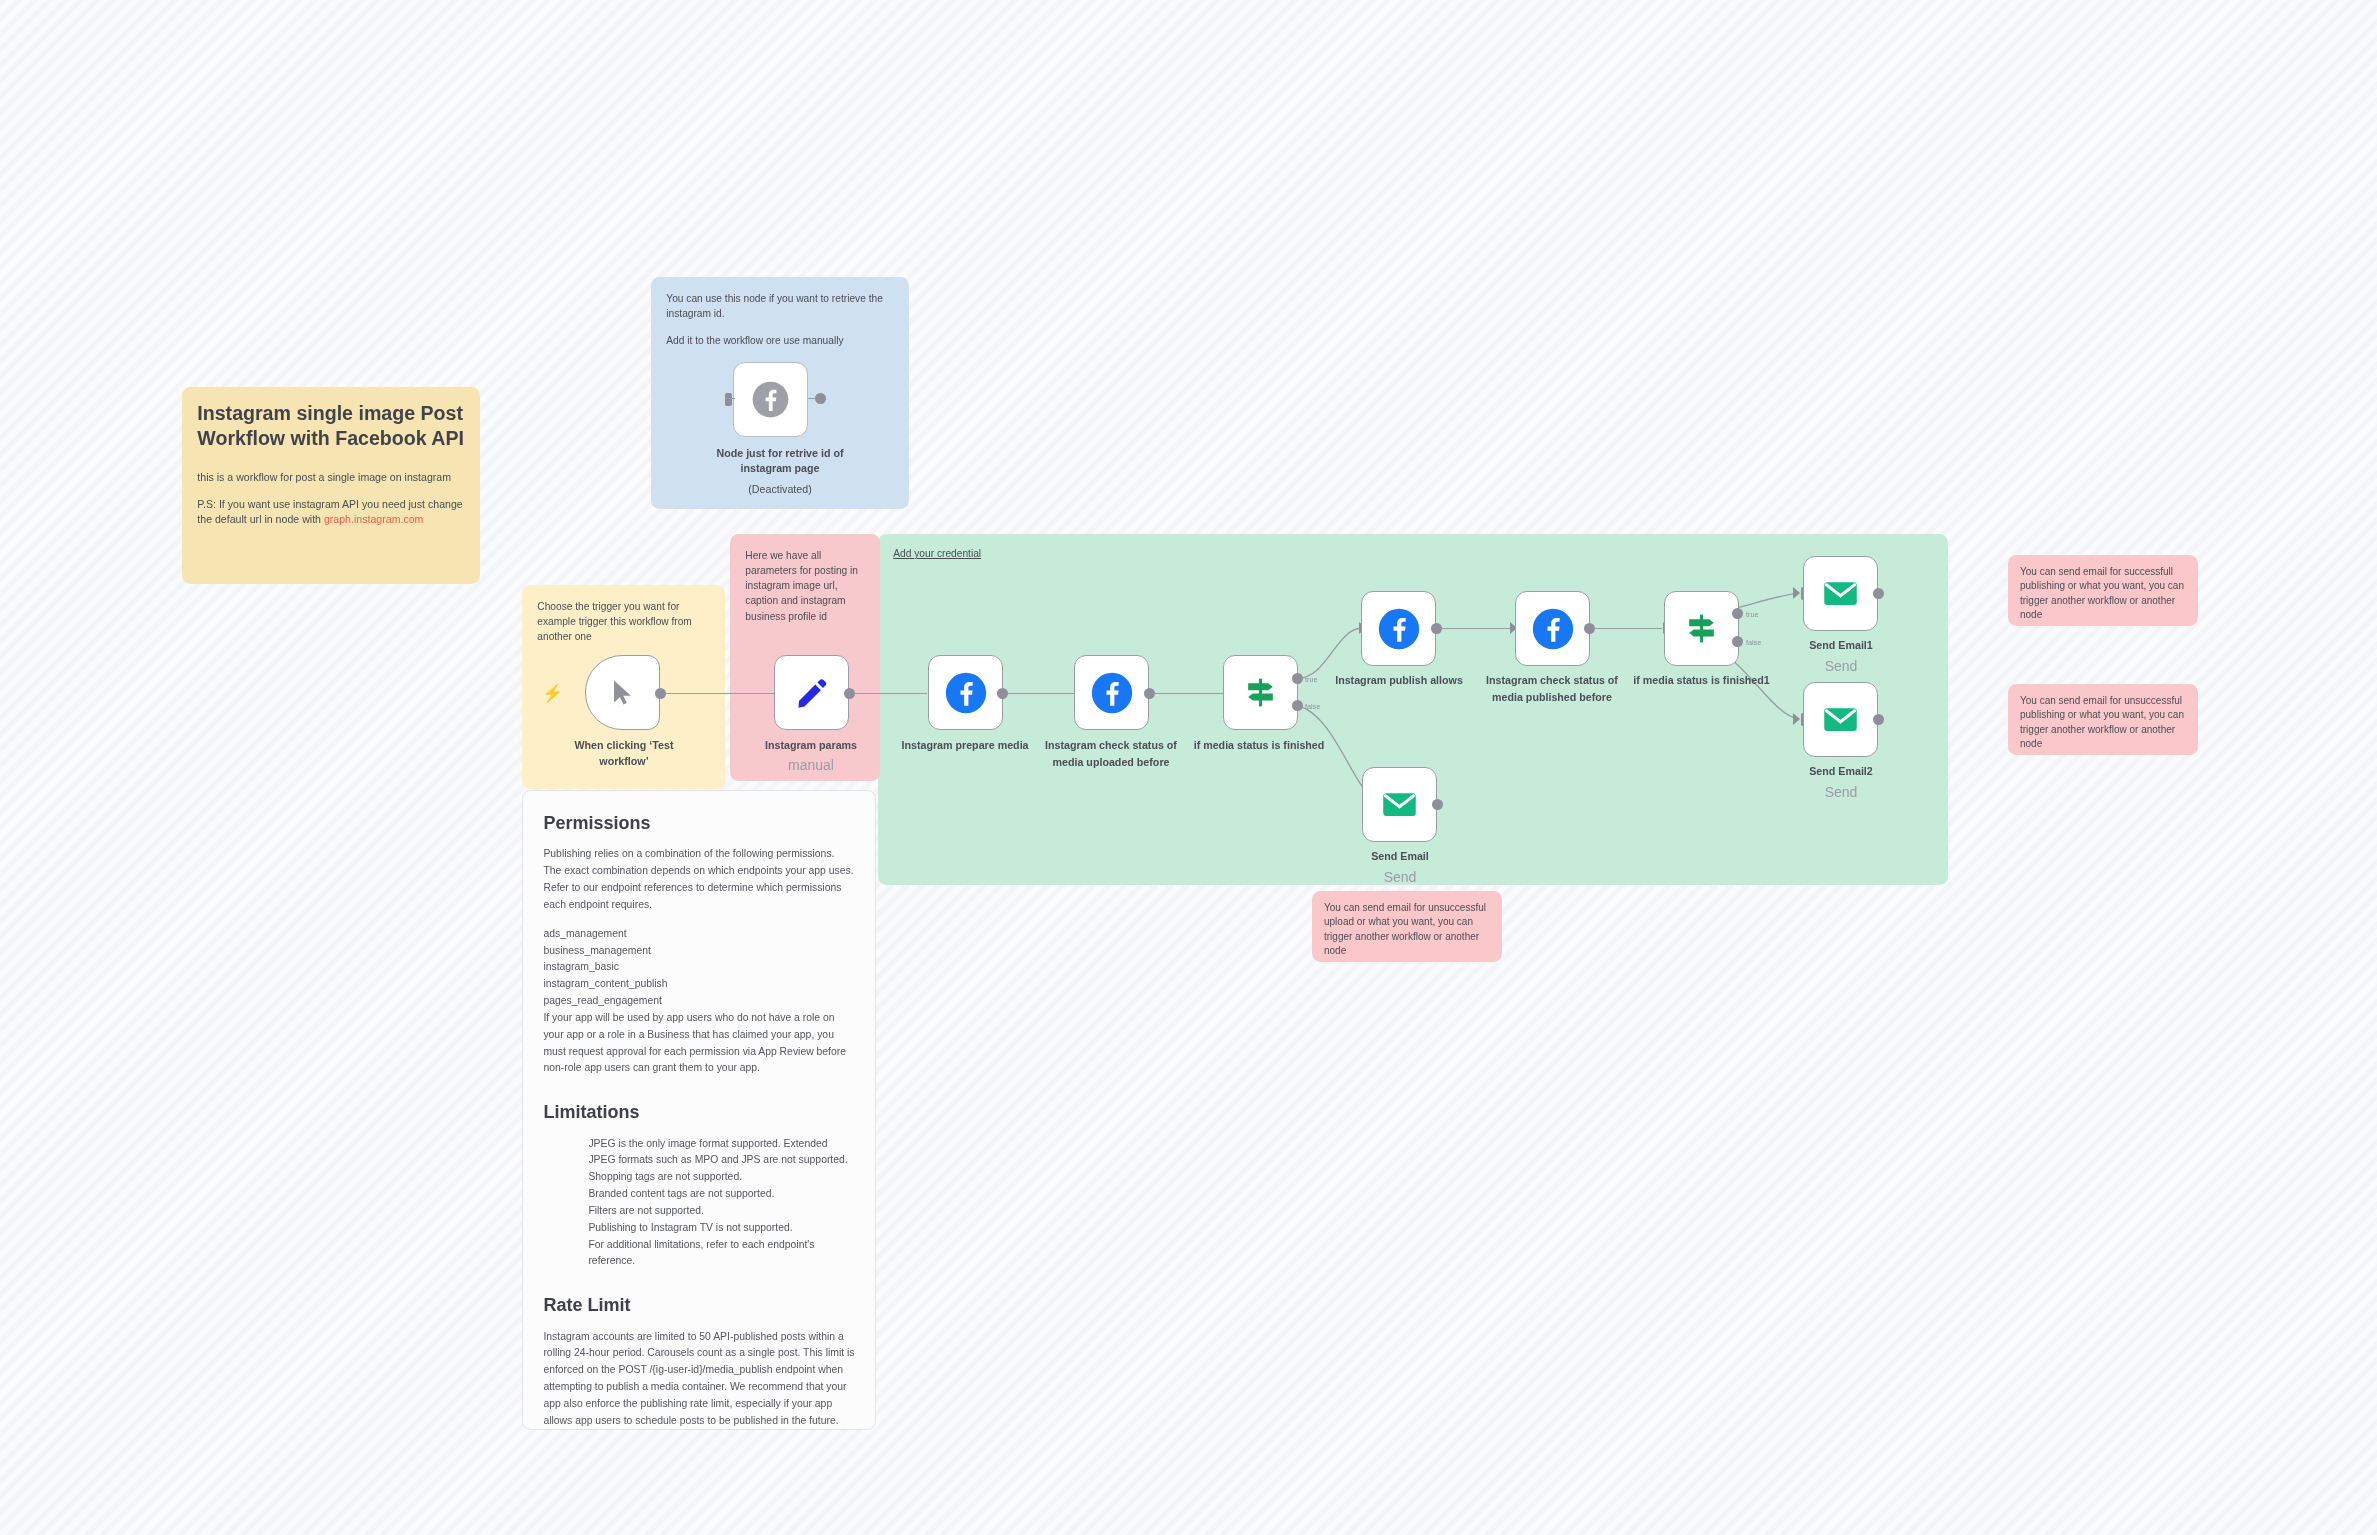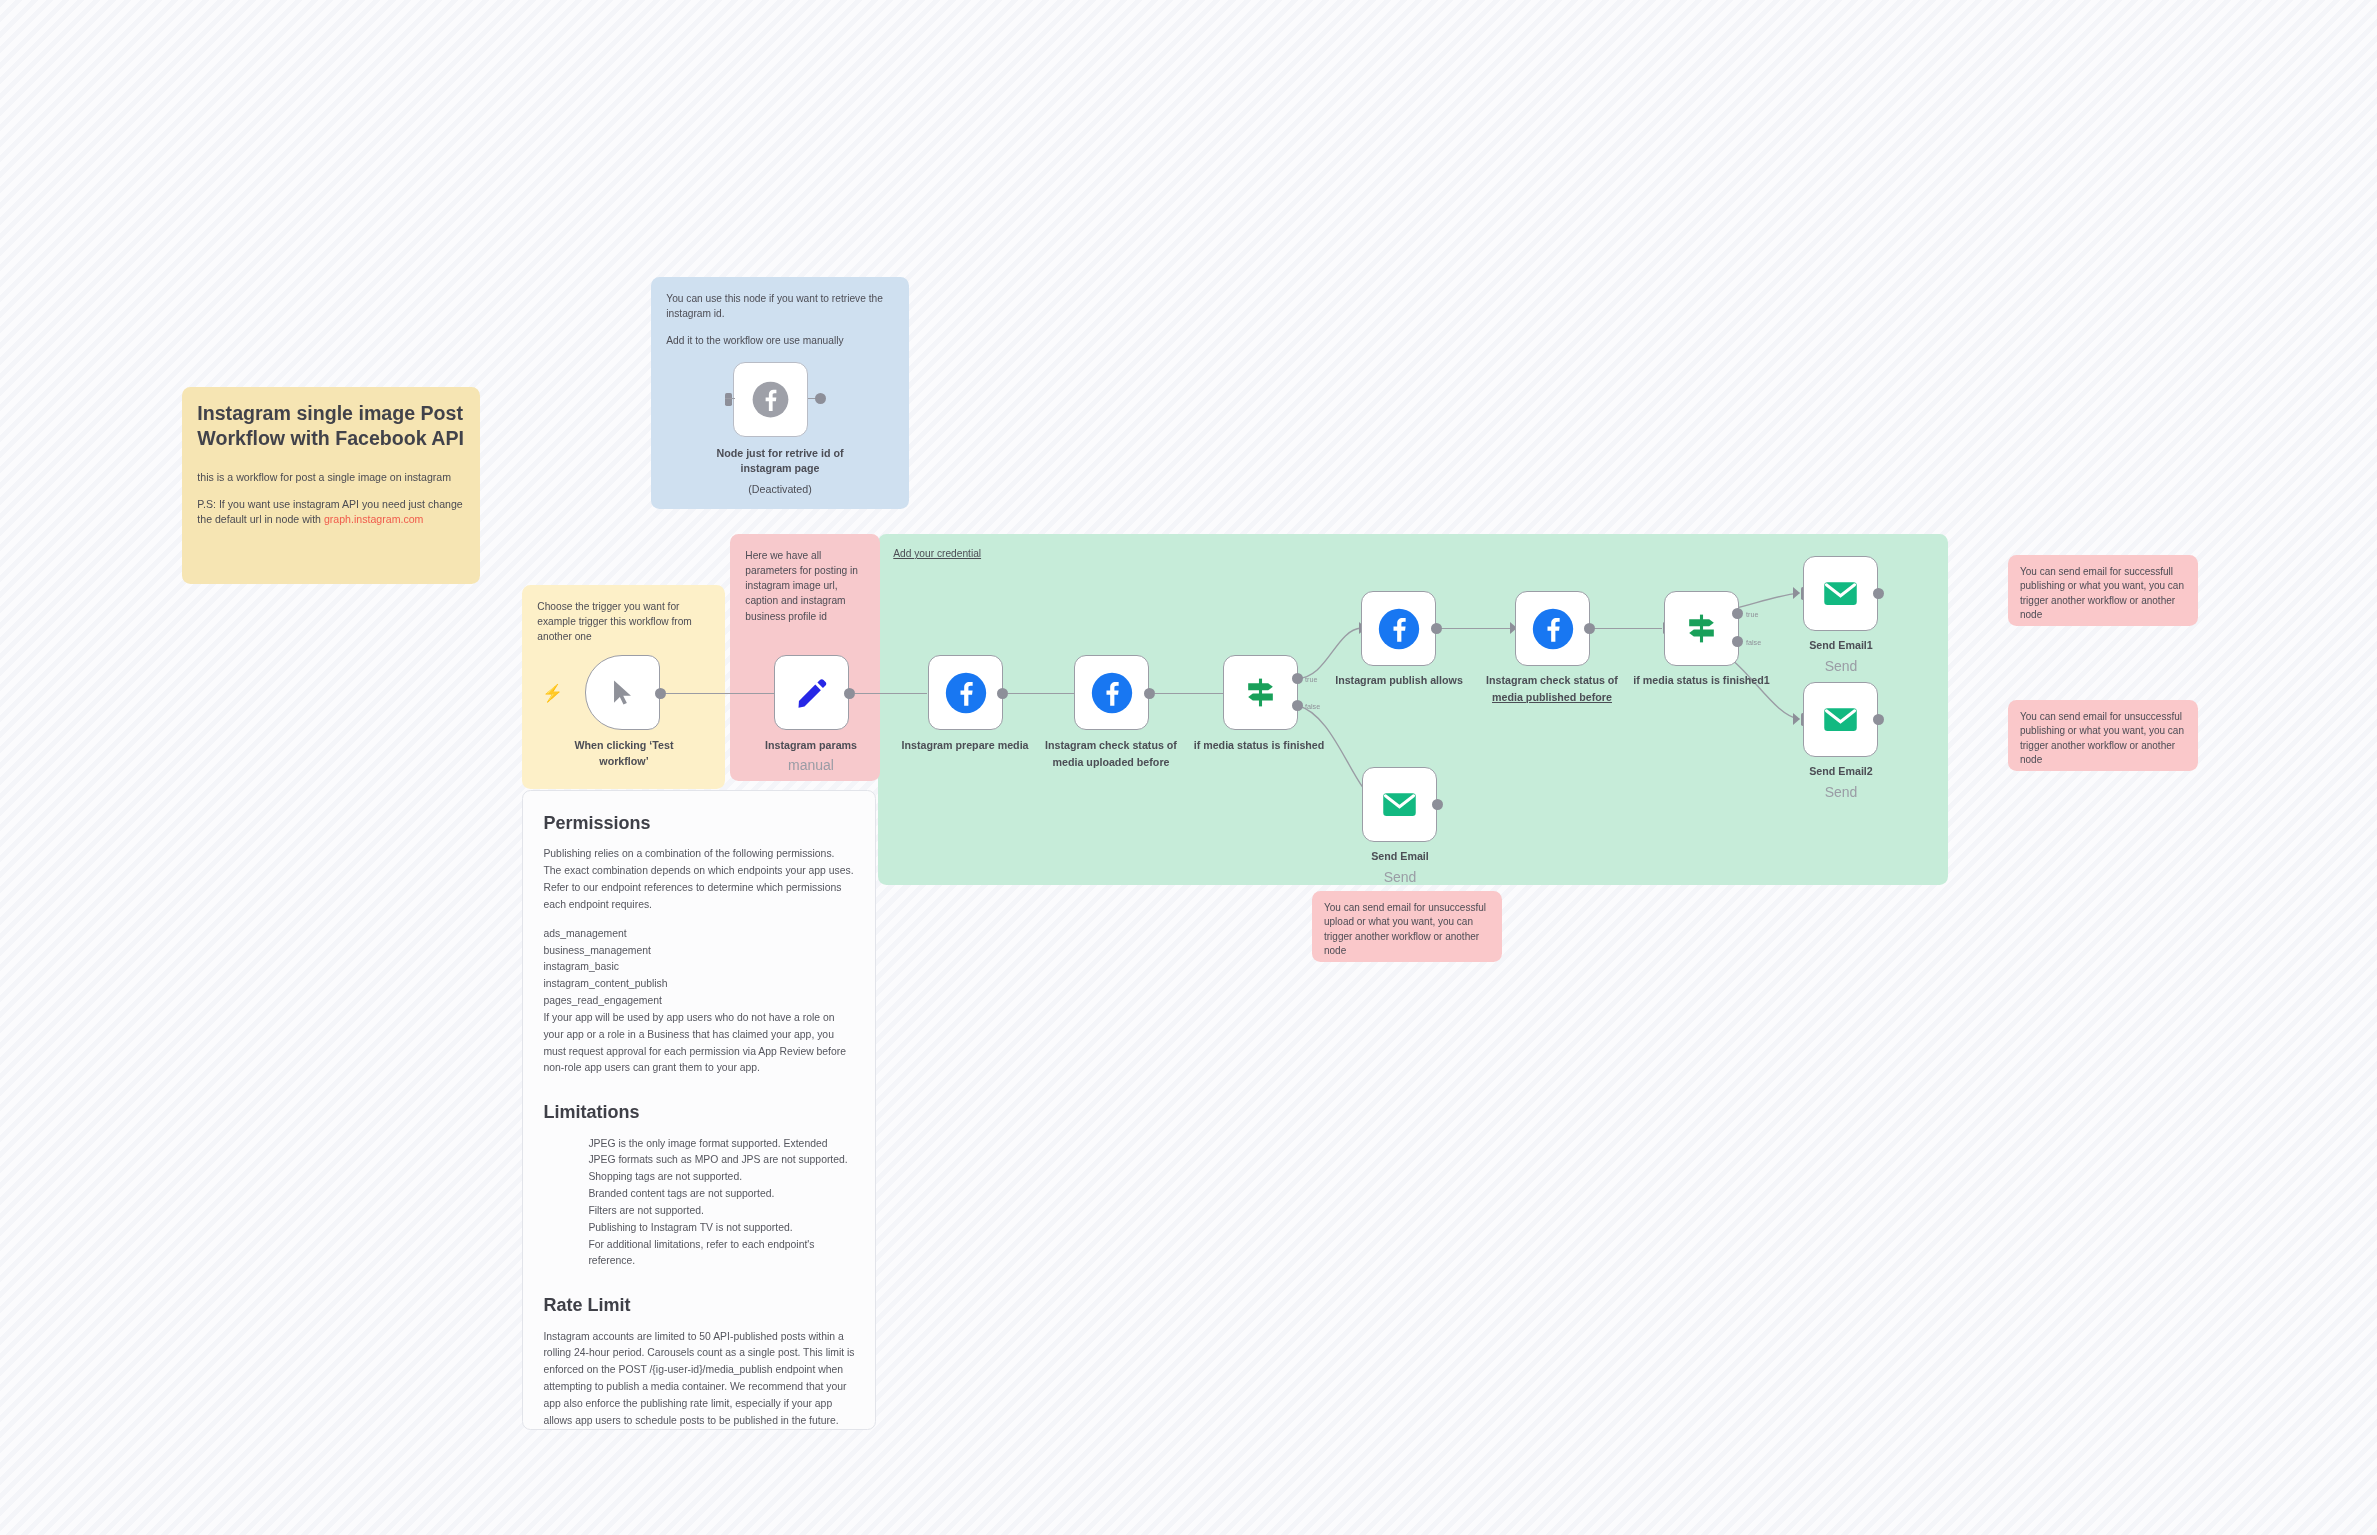--- a/index.html
+++ b/index.html
@@ -257,21 +257,21 @@
   <div class="arrow-in" style="left:1510px; top:622px;"></div>
   <div class="port-in" style="left:1517px; top:622px;"></div>
   <div class="node" style="left:1515px; top:591px;">
     <svg width="44" height="44" viewBox="0 0 24 24">
       <circle cx="12" cy="12" r="11" fill="#1877f2"></circle>
       <path d="M13.3 19v-6h2l0.3-2.3h-2.3V9.2c0-0.66 0.18-1.1 1.13-1.1h1.2V6.06C15.4 6.04 14.7 6 13.9 6c-1.72 0-2.9 1.05-2.9 2.98V10.7H9v2.3h2V19z" fill="#fff"></path>
     </svg>
   </div>
   <div class="port" style="left:1584px; top:623px;"></div>
   <div class="node-label" style="left:1472px; top:674px; width:160px;">Instagram check status of</div>
-  <div class="node-label" style="left:1472px; top:691px; width:160px;text-decoration:underline;">media published before</div>
+  <div class="node-label" style="left:1472px; top:691px; width:160px;">media published before</div>
 
   <div class="arrow-in" style="left:1663px; top:622px;"></div>
   <div class="port-in" style="left:1670px; top:622px;"></div>
   <div class="node" style="left:1664px; top:591px;">
     <svg width="37" height="37" viewBox="0 0 24 24">
       <rect x="11" y="3" width="2" height="18" fill="#19a05a"></rect>
       <path d="M4 6 h13 l3 2.3 l-3 2.3 H4 Z" fill="#19a05a"></path>
       <path d="M20 12.6 H7 l-3 2.3 l3 2.3 h13 Z" fill="#19a05a"></path>
     </svg>
   </div>
@@ -314,21 +314,21 @@
     </svg>
   </div>
   <div class="port" style="left:1873px; top:714px;"></div>
   <div class="node-label" style="left:1761px; top:765px; width:160px;">Send Email2</div>
   <div class="node-sub" style="left:1761px; top:784px; width:160px;">Send</div>
 
   <div class="sticky pink-soft" style="left:2008px; top:555px; width:190px; height:71px; padding:10.2px 12px;">
     <div class="note-sm" style="font-size:10px;line-height:1.42;">You can send email for successfull publishing or what you want, you can trigger another workflow or another node</div>
   </div>
 
-  <div class="sticky pink-soft" style="left:2008px; top:700px; width:190px; height:71px; padding:10.2px 12px;">
+  <div class="sticky pink-soft" style="left:2008px; top:684px; width:190px; height:71px; padding:10.2px 12px;">
     <div class="note-sm" style="font-size:10px;line-height:1.42;">You can send email for unsuccessful publishing or what you want, you can trigger another workflow or another node</div>
   </div>
 
   <div class="sticky pink-soft" style="left:1312px; top:891px; width:190px; height:71px; padding:10.2px 12px;">
     <div class="note-sm" style="font-size:10px;line-height:1.42;">You can send email for unsuccessful upload or what you want, you can trigger another workflow or another node</div>
   </div>
 
   <div class="sticky white" style="left:522px; top:790px; width:354px; height:640px; padding:19px 20.4px; overflow:hidden;">
     <div class="doc-h">Permissions</div>
     <div class="doc-p">Publishing relies on a combination of the following permissions. The exact combination depends on which endpoints your app uses. Refer to our endpoint references to determine which permissions each endpoint requires.</div>

